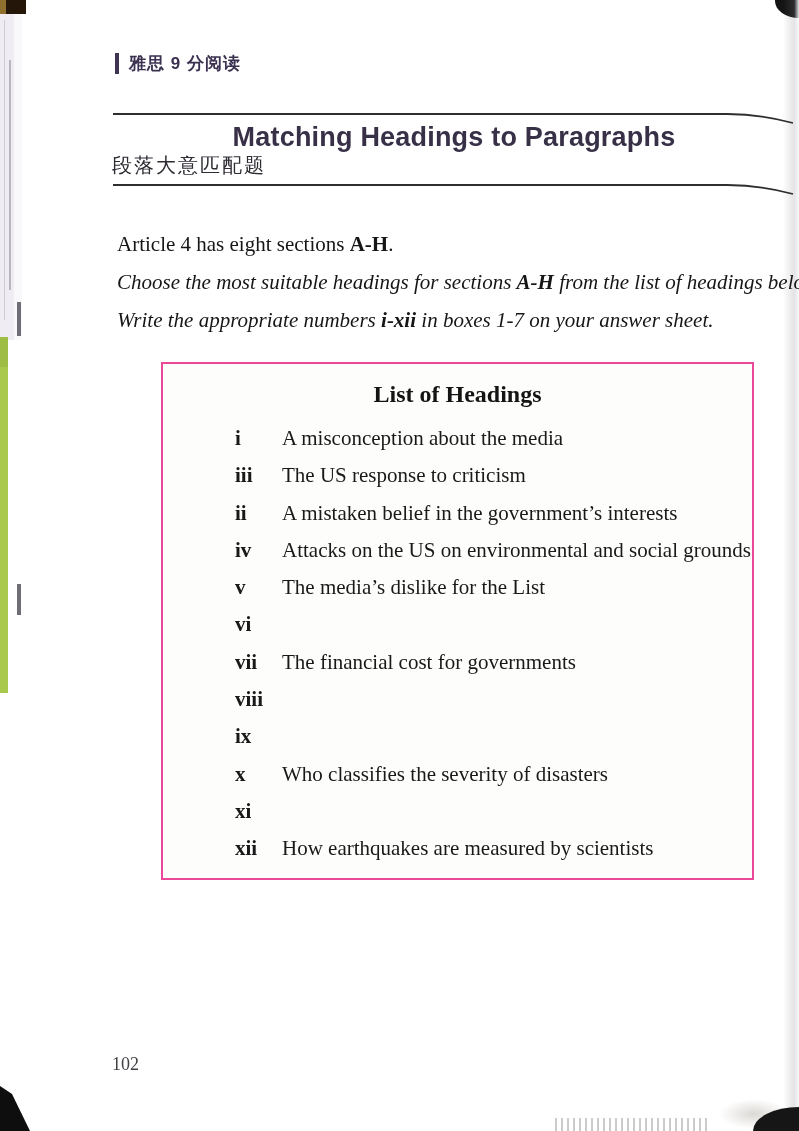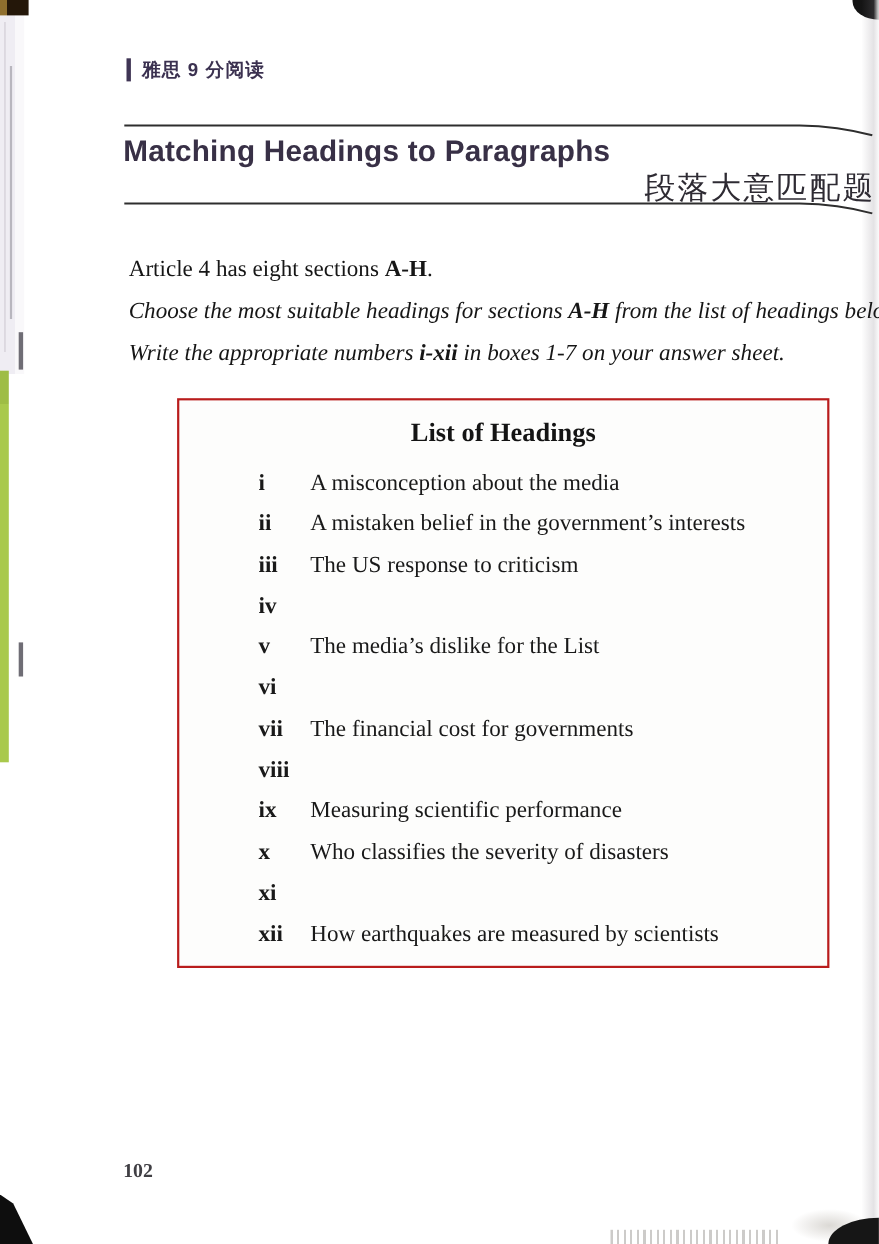--- a/index.html
+++ b/index.html
@@ -37,43 +37,43 @@
     background:repeating-linear-gradient(90deg,rgba(95,90,84,.7) 0 2px,rgba(95,90,84,0) 2px 6px);}
   
   .book-header{position:absolute;left:115px;top:52px;display:flex;align-items:center;
     font-family:"Liberation Sans","DejaVu Sans",sans-serif;
     font-weight:bold;font-size:17px;color:#3b3150;letter-spacing:1px;}
   .hbar{display:inline-block;width:4px;height:21px;background:#3f3454;margin-right:10px;}
   
   .rule{position:absolute;left:112px;width:684px;height:14px;}
   .rule-top{top:112px;}
   .rule-bottom{top:183px;}
-  .title-en{position:absolute;left:112px;top:122px;width:684px;
+  .title-en{position:absolute;left:112px;top:122px;width:684px;text-align:center;
     font-family:"Liberation Sans","DejaVu Sans",sans-serif;
     font-weight:bold;font-size:27px;color:#383046;letter-spacing:.2px;}
-  .title-zh{position:absolute;left:112px;top:152px;width:684px;text-align:right;
+  .title-zh{position:absolute;left:112px;top:152px;width:684px;text-align:left;
     font-family:"Liberation Sans","DejaVu Sans",sans-serif;
-    font-weight:500;font-size:28px;color:#2e2b33;letter-spacing:2px;}
+    font-weight:500;font-size:20px;color:#2e2b33;letter-spacing:2px;}
   
   .ins{position:absolute;left:117px;width:690px;margin:0;font-size:21px;white-space:nowrap;color:#161616;}
   .ins1{top:232px;}
   .ins2{top:270px;font-style:italic;}
   .ins3{top:308px;font-style:italic;}
   .ins b{font-weight:bold;}
   
   .hbox{position:absolute;left:161px;top:362px;width:589px;height:514px;
-    border:2px solid #b91c1c;background:#fdfdfc;}
+    border:2px solid #ec4899;background:#fdfdfc;}
   .hbox-title{margin-top:17px;text-align:center;font-weight:bold;font-size:24px;color:#141414;}
   .hrows{margin-top:19px;}
   .hrow{display:flex;padding-left:72px;height:22px;margin-bottom:15.3px;
     font-size:21px;line-height:22px;color:#191919;}
   .hrow .num{width:47px;font-weight:bold;flex:0 0 47px;}
   .hrow .txt{flex:1;}
   
-  .pagenum{position:absolute;left:112px;top:1054px;font-size:18px;color:#403f44;font-weight:bold;}
+  .pagenum{position:absolute;left:112px;top:1054px;font-size:18px;color:#403f44;}
 </style>
 </head>
 <body>
 
 <div class="page">
 
   <div class="edge-left"></div>
   <div class="edge-left-line1"></div>
   <div class="edge-left-line2"></div>
   <div class="corner-tl"></div>
@@ -106,47 +106,47 @@
   <p class="ins ins3"><span>Write the appropriate numbers </span><b>i-xii</b><span> in boxes 1-7 on your answer sheet.</span></p>
 
   <div class="hbox">
     <div class="hbox-title">List of Headings</div>
     <div class="hrows">
       <div class="hrow">
           <span class="num">i</span>
           <span class="txt">A misconception about the media</span>
         </div>
       <div class="hrow">
+          <span class="num">iii</span>
+          <span class="txt">The US response to criticism</span>
+        </div>
+      <div class="hrow">
           <span class="num">ii</span>
           <span class="txt">A mistaken belief in the government’s interests</span>
         </div>
       <div class="hrow">
-          <span class="num">iii</span>
-          <span class="txt">The US response to criticism</span>
-        </div>
-      <div class="hrow">
           <span class="num">iv</span>
+          <span class="txt">Attacks on the US on environmental and social grounds</span>
         </div>
       <div class="hrow">
           <span class="num">v</span>
           <span class="txt">The media’s dislike for the List</span>
         </div>
       <div class="hrow">
           <span class="num">vi</span>
         </div>
       <div class="hrow">
           <span class="num">vii</span>
           <span class="txt">The financial cost for governments</span>
         </div>
       <div class="hrow">
           <span class="num">viii</span>
         </div>
       <div class="hrow">
           <span class="num">ix</span>
-          <span class="txt">Measuring scientific performance</span>
         </div>
       <div class="hrow">
           <span class="num">x</span>
           <span class="txt">Who classifies the severity of disasters</span>
         </div>
       <div class="hrow">
           <span class="num">xi</span>
         </div>
       <div class="hrow">
           <span class="num">xii</span>

